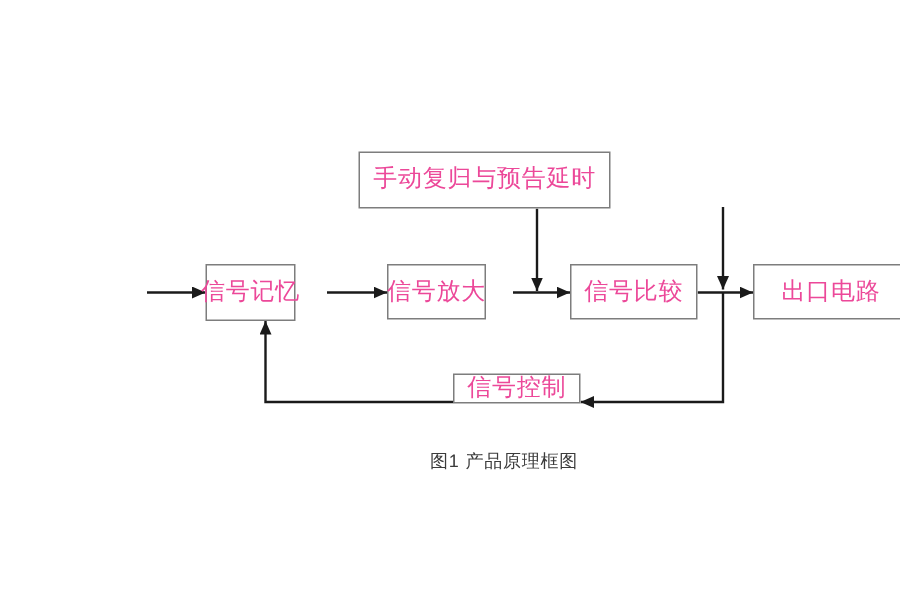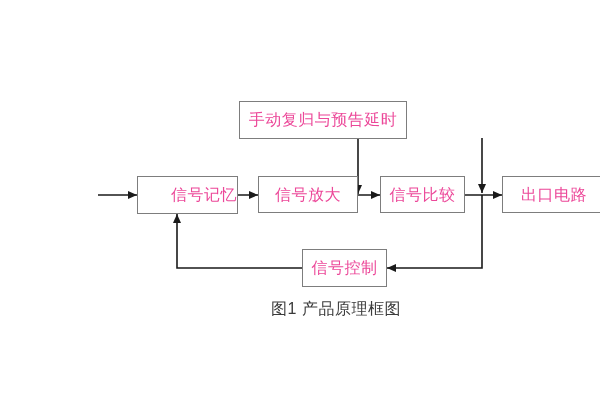--- a/index.html
+++ b/index.html
@@ -25,36 +25,36 @@
     font-size: 16px;
     line-height: 1;
     display: flex;
     align-items: center;
     justify-content: center;
     white-space: nowrap;
     letter-spacing: 0.5px;
   }
   
   #box-signal-formation     { left: 13px;  top: 176px; width: 85px;  height: 38px; }
-  #box-signal-memory        { left: 137px; top: 176px; width: 101px;  height: 38px; justify-content: flex-end; }
-  #box-signal-amplification { left: 258px; top: 176px; width: 100px;  height: 37px; }
+  #box-signal-memory        { left: 137px; top: 176px; width: 60px;  height: 38px; }
+  #box-signal-amplification { left: 258px; top: 176px; width: 66px;  height: 37px; }
   #box-signal-comparison    { left: 380px; top: 176px; width: 85px;  height: 37px; }
   #box-outlet-circuit       { left: 502px; top: 176px; width: 104px;  height: 37px; }
   
   #box-manual-reset-delay   { left: 239px; top: 101px; width: 168px; height: 38px; }
   #box-alarm-timing         { left: 440px; top: 102px; width: 83px;  height: 36px; }
   
-  #box-signal-control       { left: 302px; top: 249px; width: 85px;  height: 38px; }
+  #box-signal-control       { left: 302px; top: 249px; width: 85px;  height: 20px; }
   .caption {
     position: absolute;
     left: 336px;
     top: 299px;
     transform: translateX(-50%);
     color: #3b3b3b;
-    font-size: 16px;
+    font-size: 12px;
     white-space: nowrap;
     letter-spacing: 0.5px;
   }
 </style>
 </head>
 <body>
 
 <div id="stage">
 
   <svg id="wires" viewBox="0 0 600 400" xmlns="http://www.w3.org/2000/svg" aria-hidden="true">

